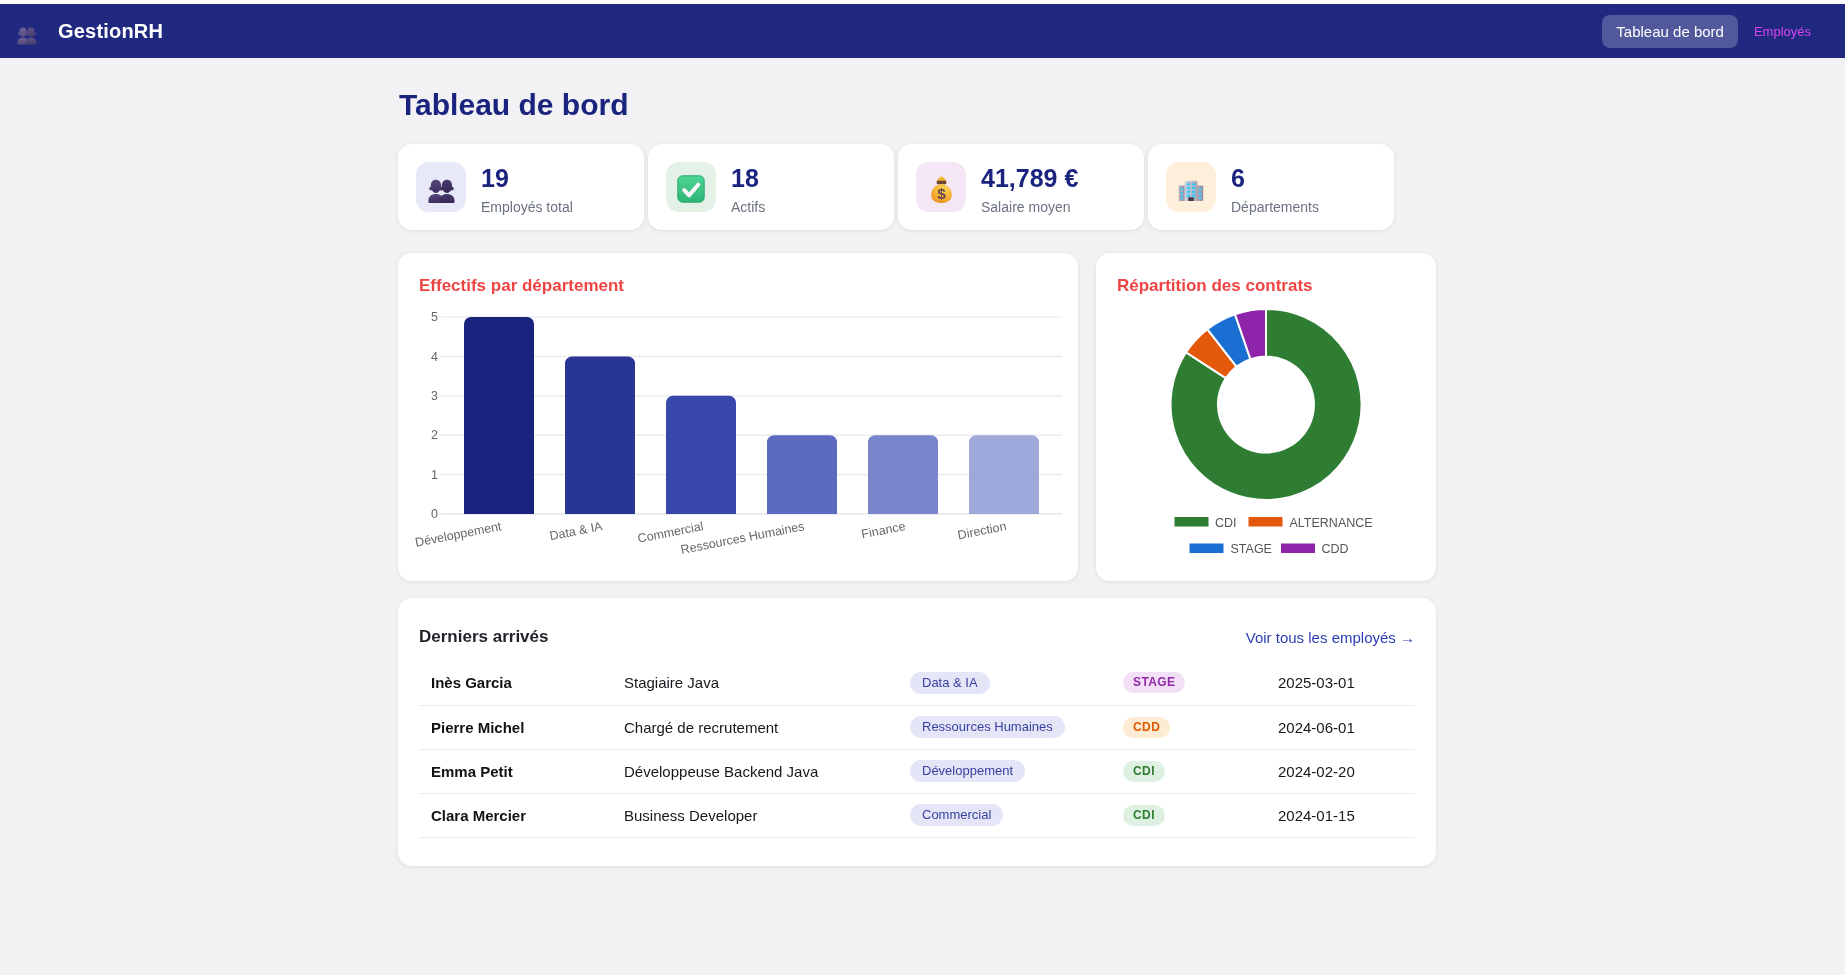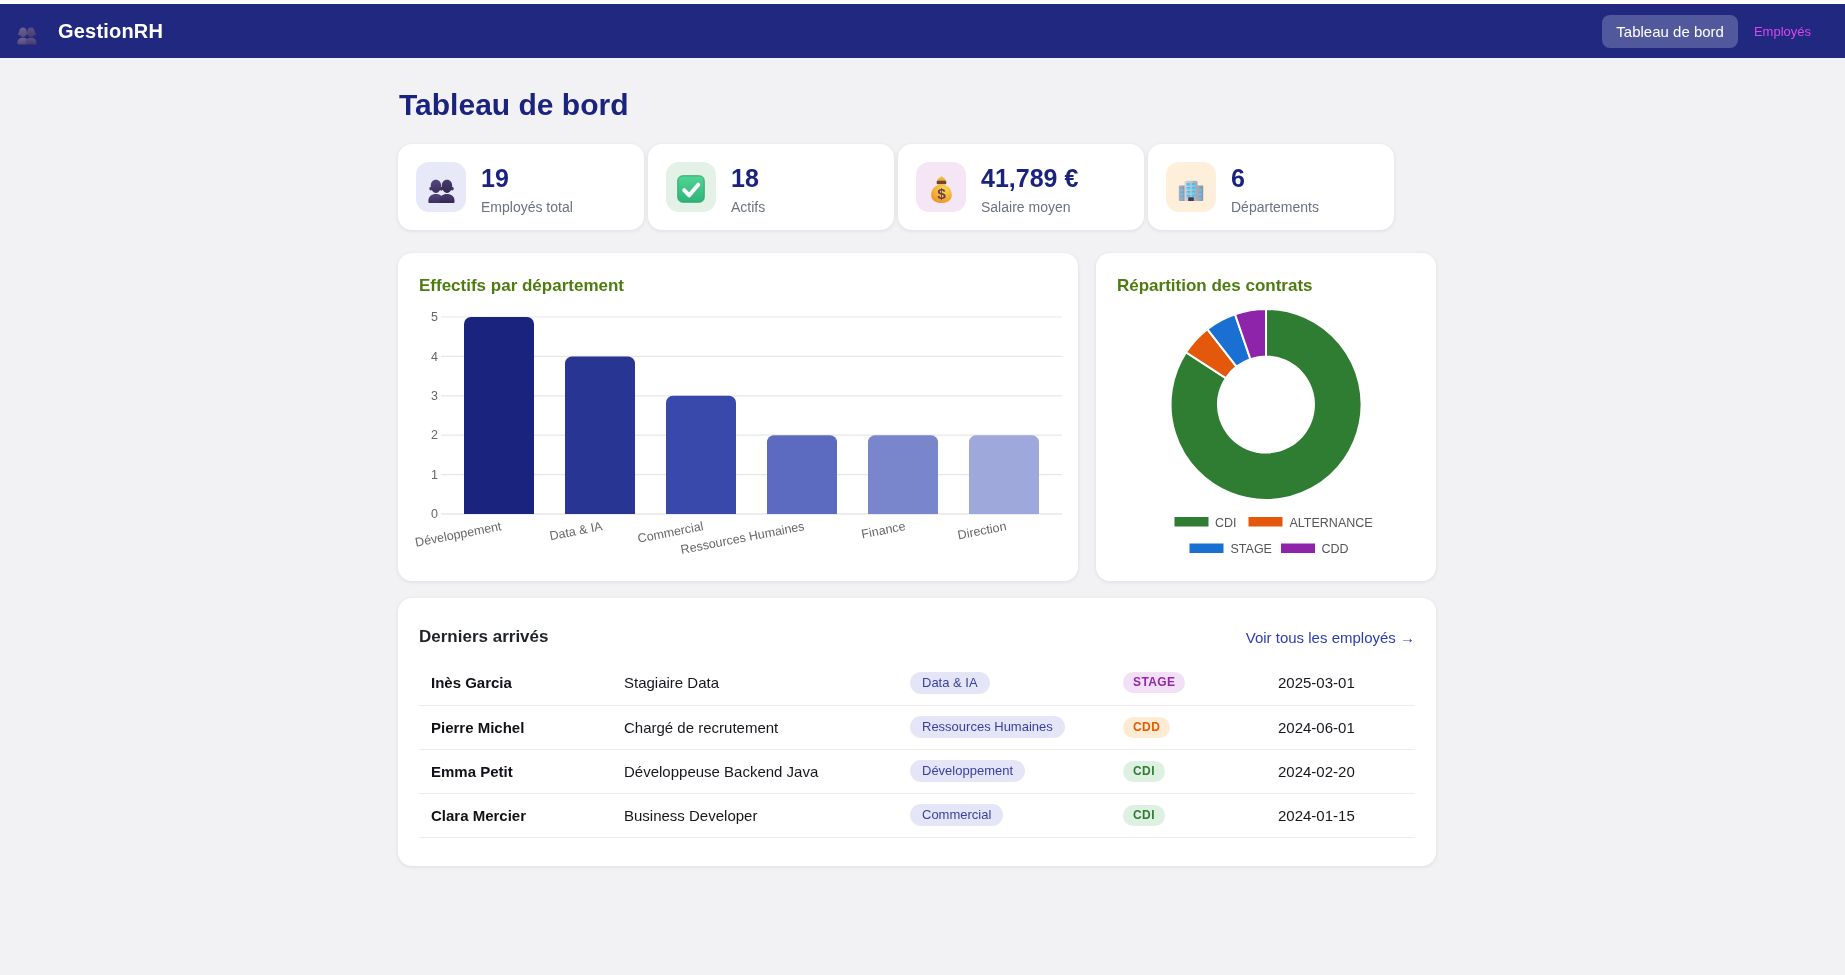--- a/index.html
+++ b/index.html
@@ -22,21 +22,21 @@
 .ic1 { background:#e7e8f8; }
 .ic2 { background:#e3f1e6; }
 .ic3 { background:#f5e6f5; }
 .ic4 { background:#fdefda; }
 .stat .val { color:#1a237e; font-size:25px; font-weight:bold; line-height:1.1; margin-top:6px; }
 .stat .lab { color:#6b7280; font-size:14px; margin-top:6px; }
 .chartsrow { display:flex; gap:18px; margin-top:23px; }
 .card { background:#fff; border-radius:14px; box-shadow:0 1px 4px rgba(20,25,60,.09); }
 .barcard { width:680px; height:328px; position:relative; }
 .piecard { width:340px; height:328px; position:relative; }
-.ctitle { font-size:17px; font-weight:bold; color:#4d7c0f; position:absolute; top:23px; left:21px; }
+.ctitle { font-size:17px; font-weight:bold; color:#ef4444; position:absolute; top:23px; left:21px; }
 .tablecard { margin-top:17px; width:1038px; padding:20px 21px 28px 21px; }
 .thead { display:flex; align-items:center; justify-content:space-between; margin:9px 0 14px 0; }
 .thead .tt { font-size:17px; font-weight:bold; color:#1f2229; }
 .thead a { font-size:15px; color:#2b3cb5; text-decoration:none; }
 table { width:100%; border-collapse:collapse; }
 th { text-align:left; font-size:12px; color:#5b6470; font-weight:bold; letter-spacing:0.6px; padding:9px 0 7px 12px; border-bottom:1px solid #e2e2e6; }
 td { padding:0 0 0 12px; height:44px; border-bottom:1px solid #ececf0; font-size:15px; color:#16181d; vertical-align:middle; }
 tr:last-child td { border-bottom:1px solid #ececf0; }
 td.nm { font-weight:bold; color:#101216; }
 .bdept { display:inline-block; background:#e4e6f8; color:#383f9f; font-size:13px; padding:3px 12px 4px 12px; border-radius:11px; }
@@ -262,21 +262,21 @@
       <colgroup>
           <col style="width:193px">
           <col style="width:286px">
           <col style="width:213px">
           <col style="width:155px">
           <col>
         </colgroup>
       <tbody>
       <tr>
             <td class="nm">Inès Garcia</td>
-            <td>Stagiaire Data</td>
+            <td>Stagiaire Java</td>
             <td><span class="bdept">Data &amp; IA</span></td>
             <td><span class="bc b-stage">STAGE</span></td>
             <td>2025-03-01</td>
           </tr>
       <tr>
             <td class="nm">Pierre Michel</td>
             <td>Chargé de recrutement</td>
             <td><span class="bdept">Ressources Humaines</span></td>
             <td><span class="bc b-cdd">CDD</span></td>
             <td>2024-06-01</td>

